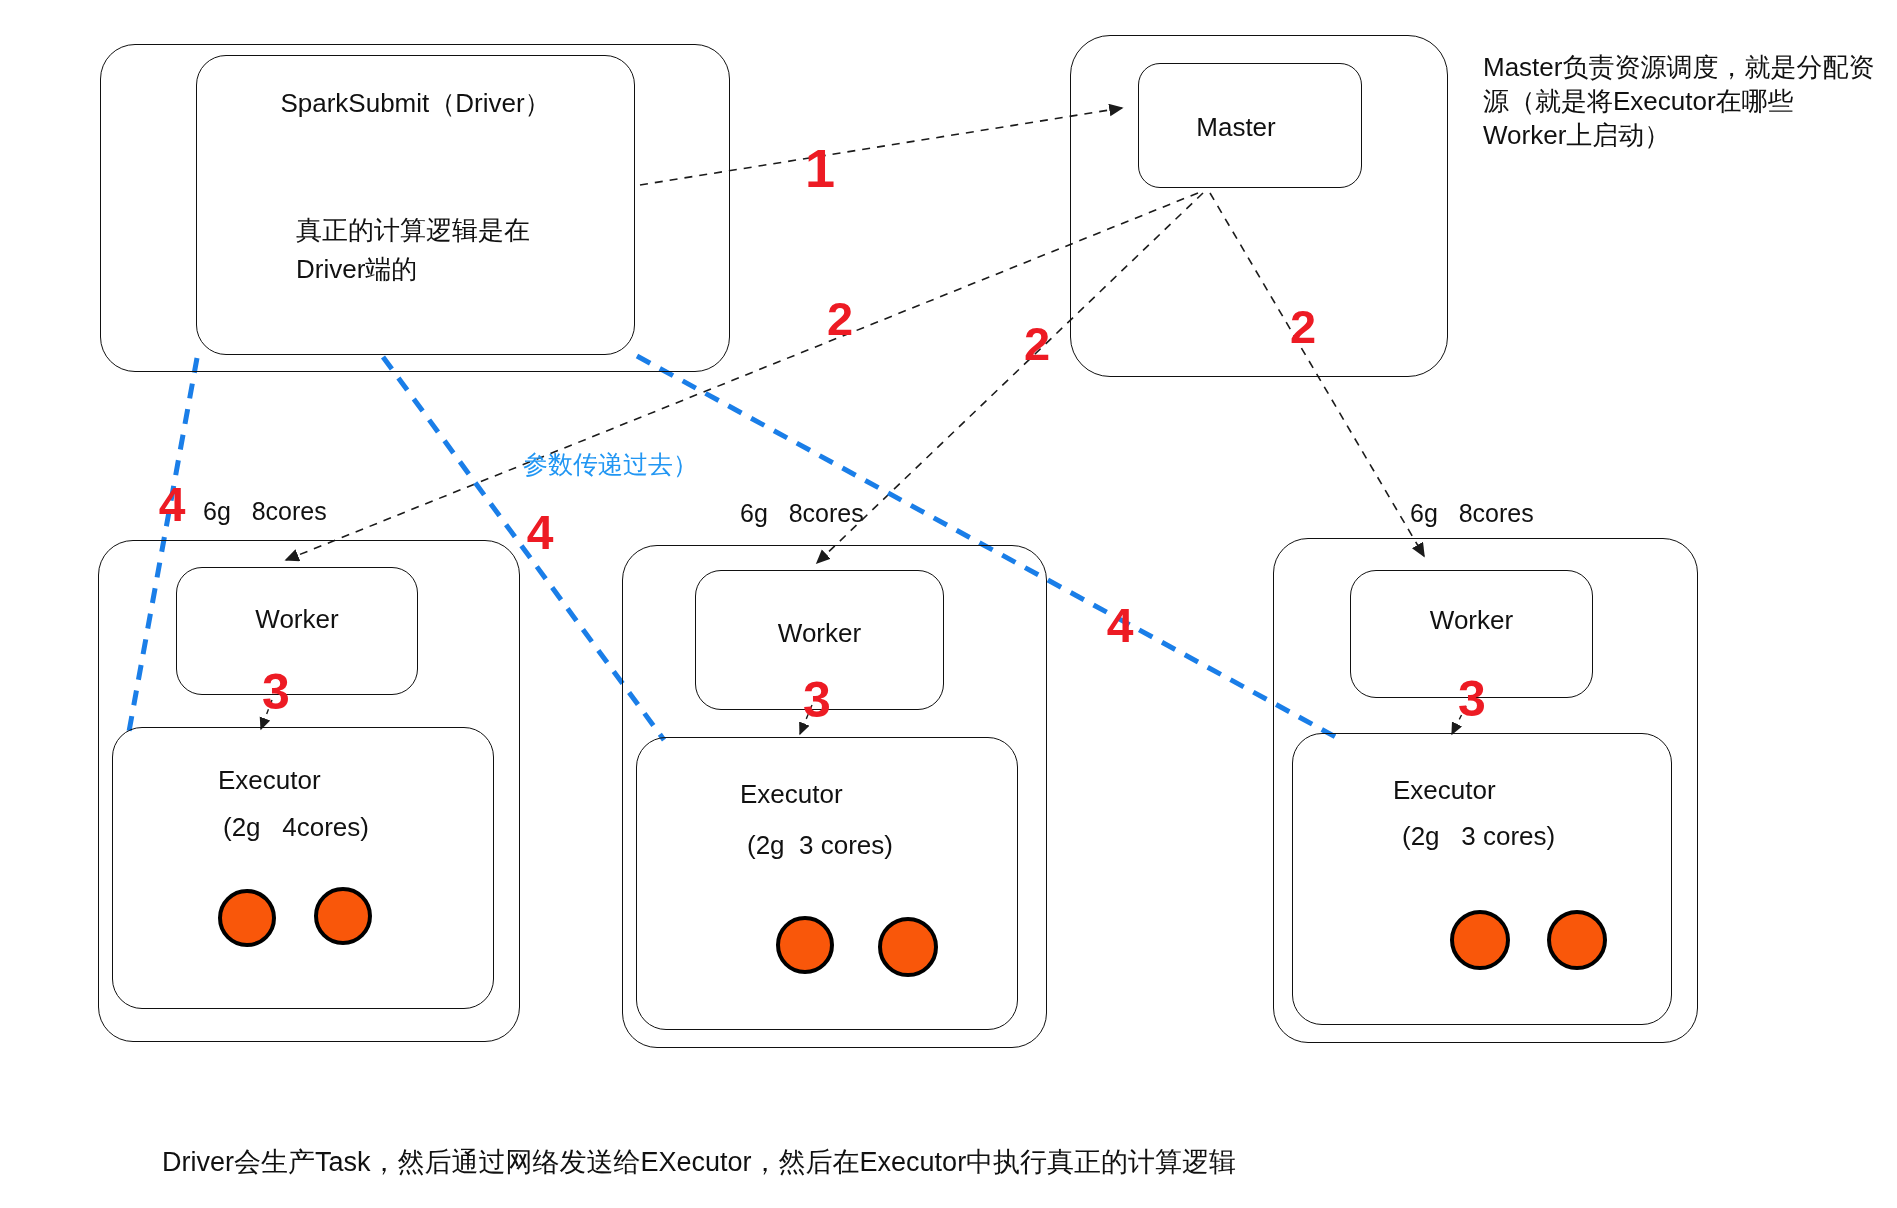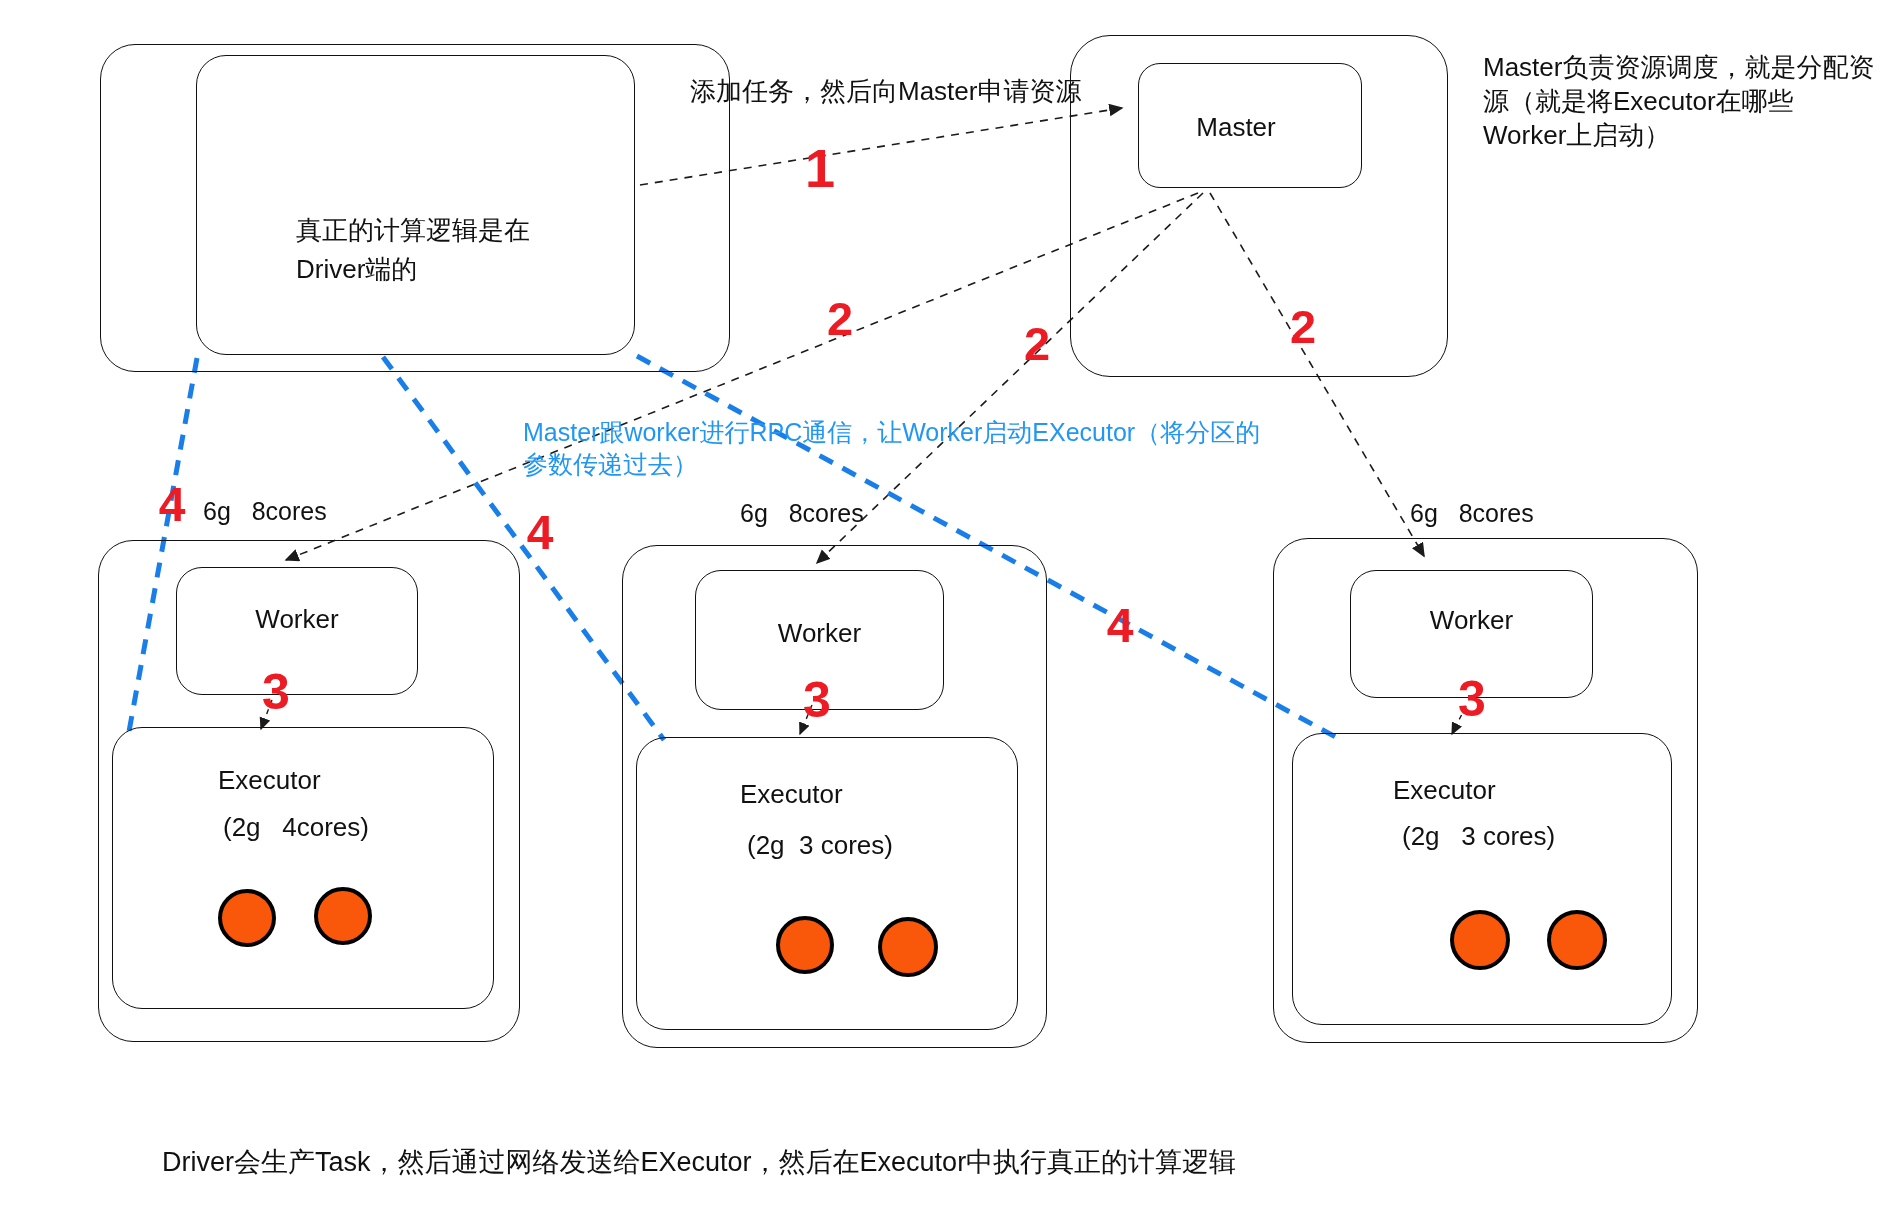--- a/index.html
+++ b/index.html
@@ -49,30 +49,29 @@
     <line x1="1466" y1="706" x2="1452" y2="734" stroke="#1b1b1b" stroke-width="1.4" stroke-dasharray="5 5" marker-end="url(#arw)"></line>
 
     <line x1="197" y1="358" x2="128" y2="737" stroke="#1a7ee8" stroke-width="5" stroke-dasharray="15 11"></line>
     <line x1="383" y1="357" x2="664" y2="740" stroke="#1a7ee8" stroke-width="5" stroke-dasharray="15 11"></line>
     <line x1="637" y1="356" x2="1343" y2="741" stroke="#1a7ee8" stroke-width="5" stroke-dasharray="15 11"></line>
   </svg>
 
 
   <div class="box" style="left:100px;top:44px;width:630px;height:328px;border-radius:35px;"></div>
   <div class="box" style="left:196px;top:55px;width:439px;height:300px;border-radius:30px;"></div>
+  <div class="txt box-label center" style="left:196px;top:86px;width:439px;">SparkSubmit（Driver）</div>
   <div class="txt box-label" style="left:296px;top:213px;">真正的计算逻辑是在</div>
   <div class="txt box-label" style="left:296px;top:252px;">Driver端的</div>
 
   <div class="box" style="left:1070px;top:35px;width:378px;height:342px;border-radius:40px;"></div>
   <div class="box" style="left:1138px;top:63px;width:224px;height:125px;border-radius:22px;"></div>
   <div class="txt box-label center" style="left:1138px;top:112px;width:196px;">Master</div>
 
-  <div class="txt note-black" style="left:690px;top:74px;">添加任务，然后向Master申请资源</div>
   <div class="txt note-black wrap" style="left:1483px;top:50px;width:392px;line-height:34px;white-space:normal;">Master负责资源调度，就是分配资源（就是将Executor在哪些Worker上启动）</div>
-  <div class="txt note-blue" style="left:523px;top:416px;">Master跟worker进行RPC通信，让Worker启动EXecutor（将分区的</div>
   <div class="txt note-blue" style="left:523px;top:448px;">参数传递过去）</div>
   <div class="txt note-black" style="left:162px;top:1144px;font-size:27px;">Driver会生产Task，然后通过网络发送给EXecutor，然后在Executor中执行真正的计算逻辑</div>
 
   <div class="txt box-label" style="left:203px;top:497px;font-size:25px;">6g   8cores</div>
   <div class="box" style="left:98px;top:540px;width:422px;height:502px;border-radius:35px;"></div>
   <div class="box" style="left:176px;top:567px;width:242px;height:128px;border-radius:26px;"></div>
   <div class="txt box-label center" style="left:176px;top:604px;width:242px;">Worker</div>
   <div class="box" style="left:112px;top:727px;width:382px;height:282px;border-radius:30px;"></div>
   <div class="txt box-label" style="left:218px;top:765px;">Executor</div>
   <div class="txt box-label" style="left:223px;top:812px;">(2g   4cores)</div>

